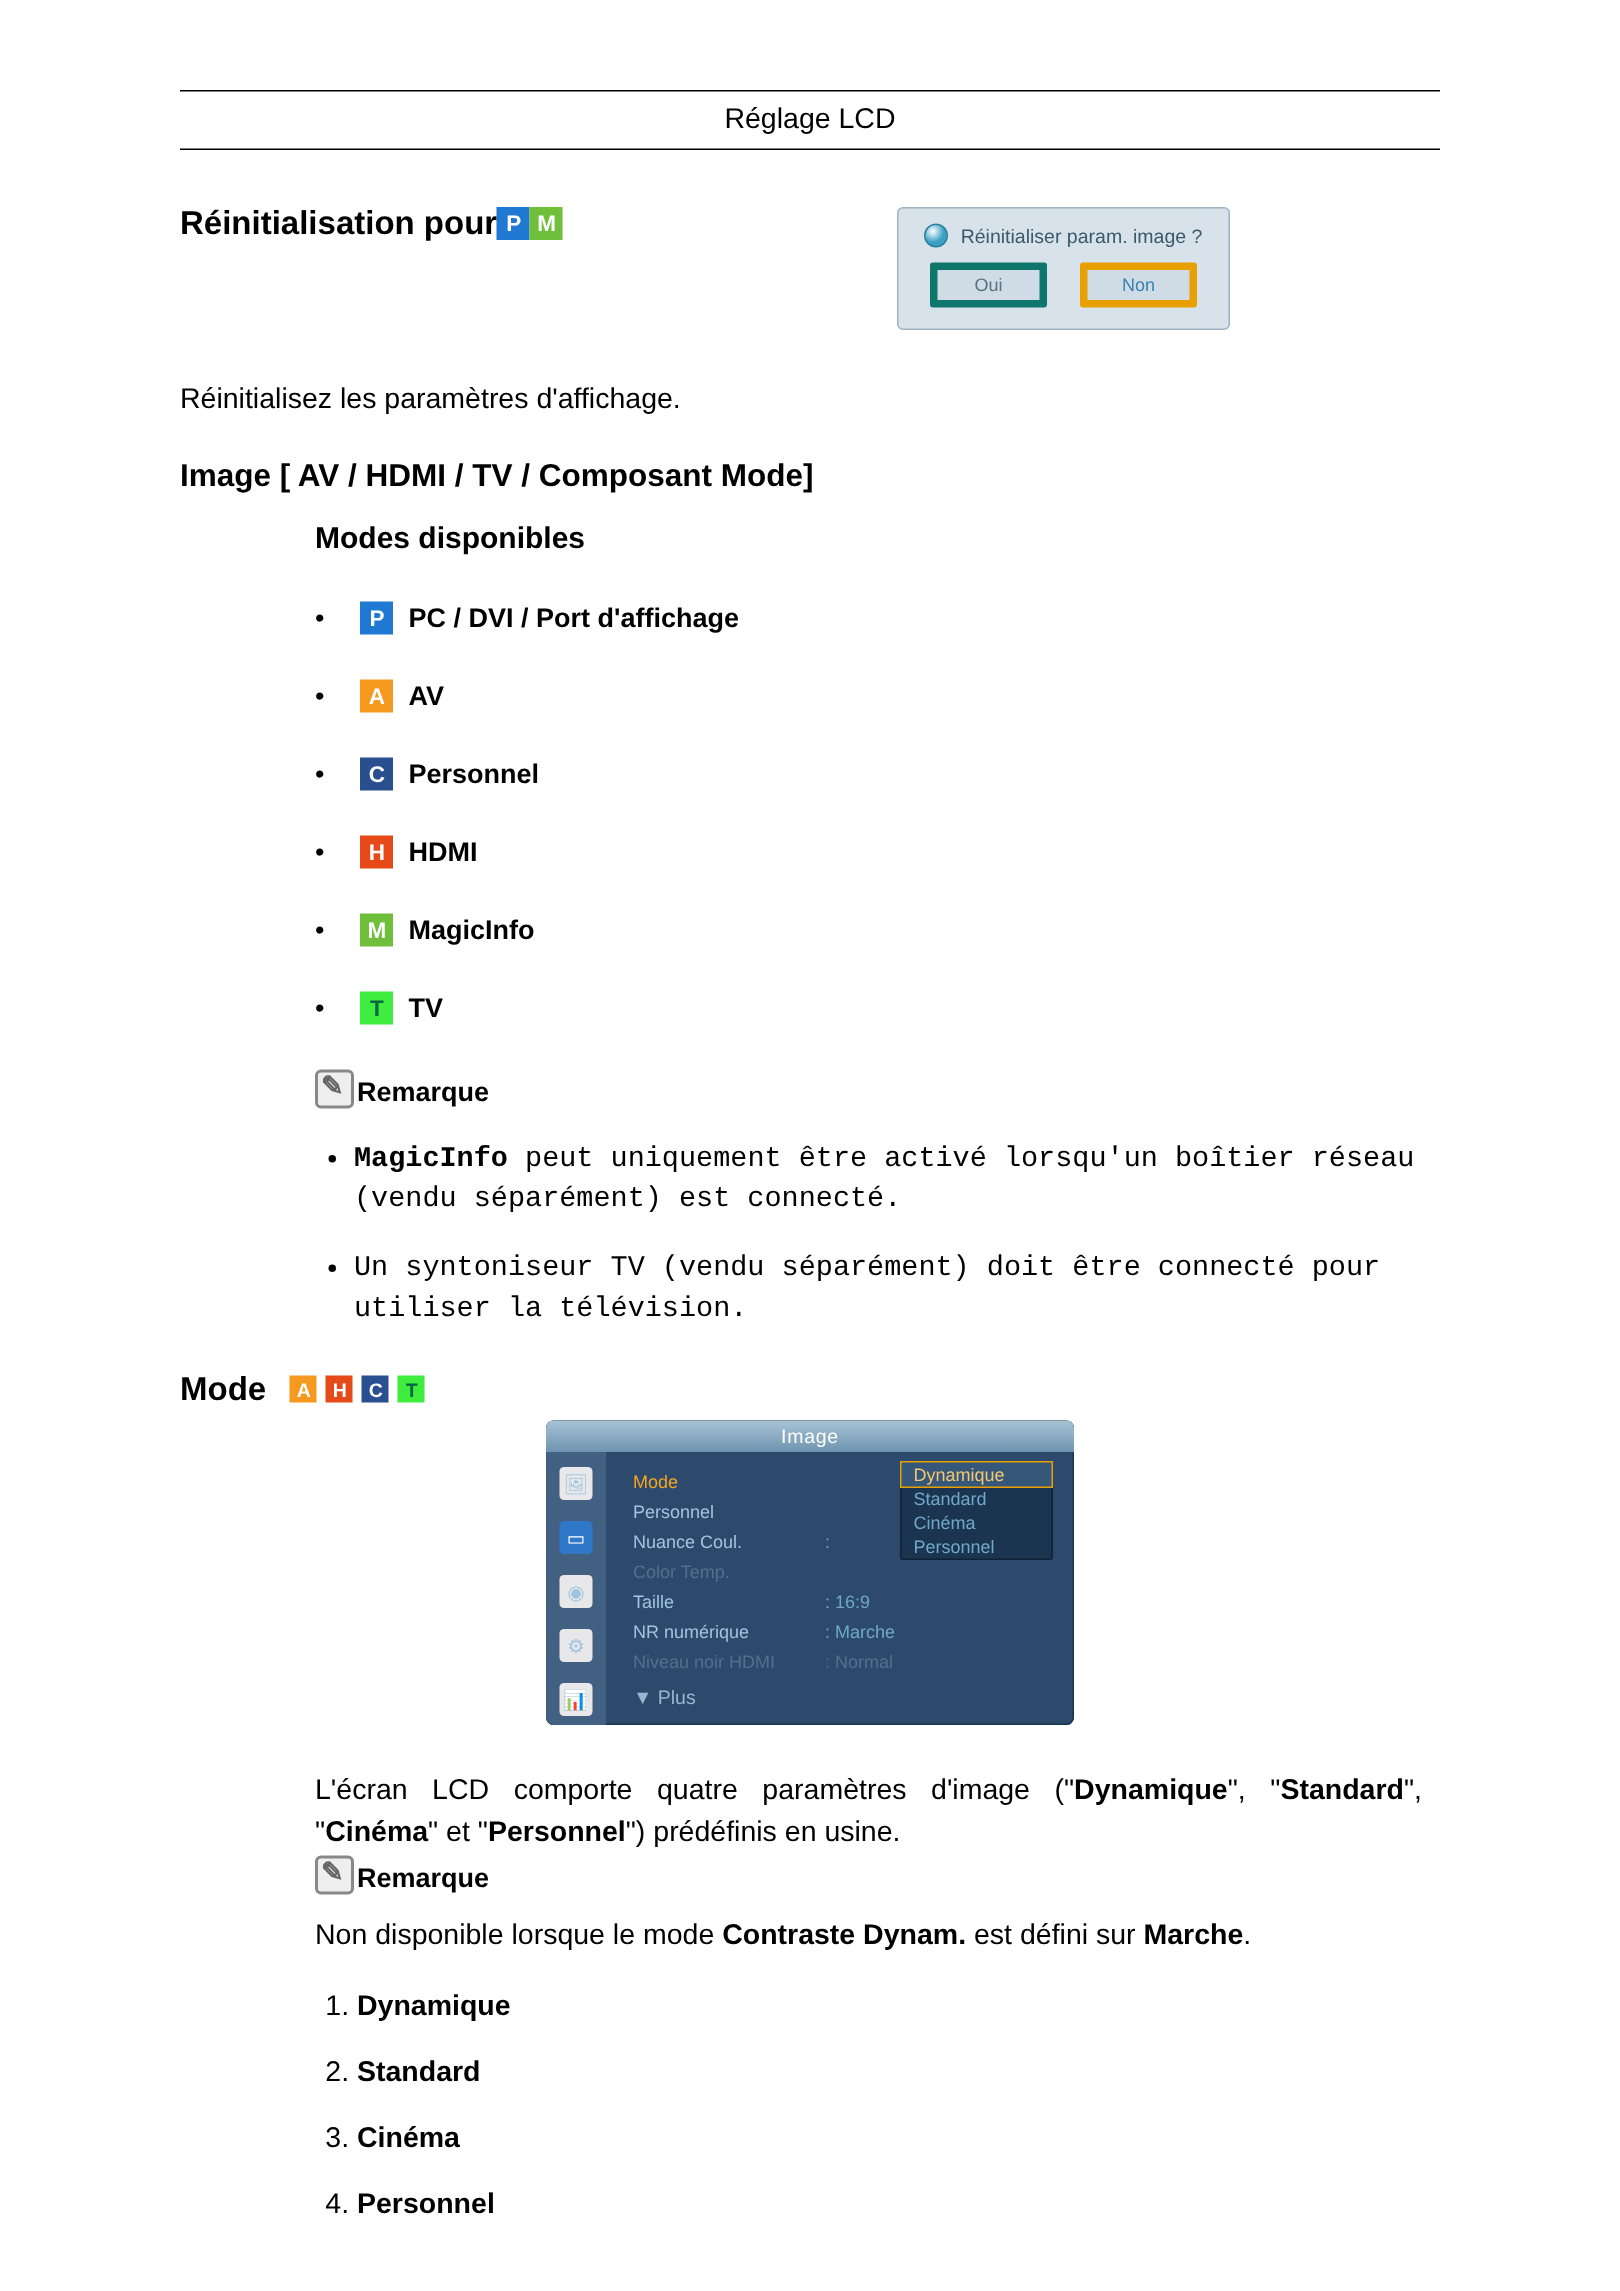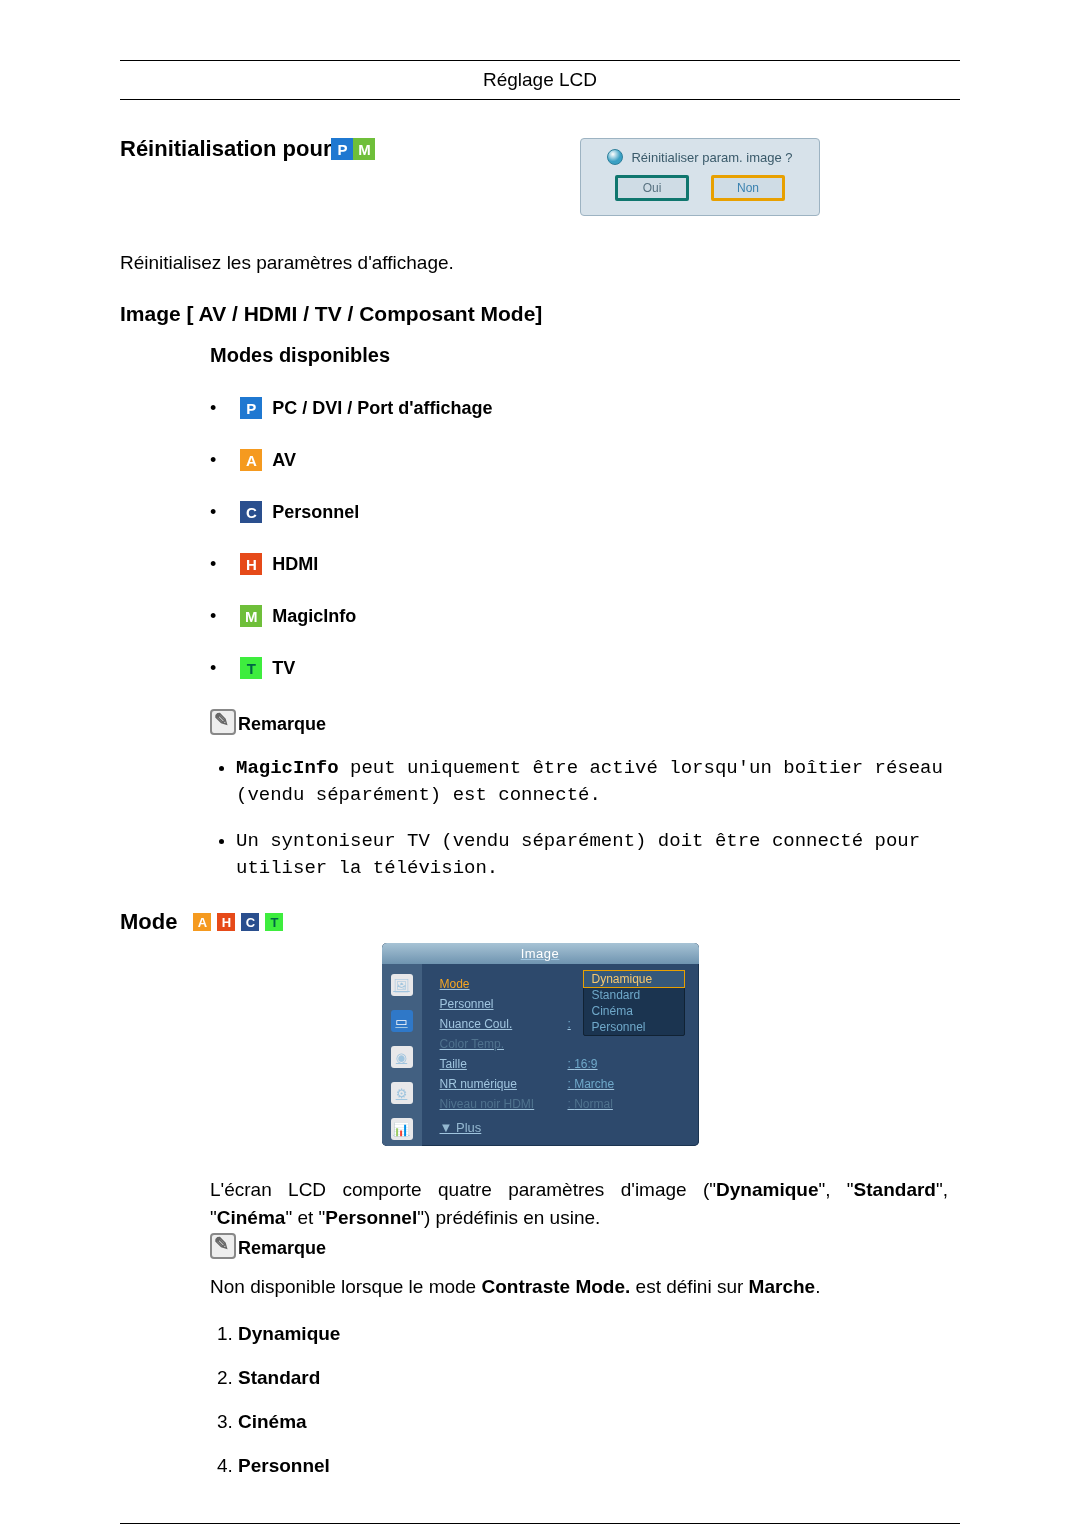--- a/index.html
+++ b/index.html
@@ -118,21 +118,21 @@
     padding: 0;
   }
   ul.bullet-notes > li {
     font-size: 19px;
     margin: 20px 0;
     line-height: 1.4;
     font-family: Liberation Mono, monospace;
   }
   .bold { font-weight: bold; }
   .reset-dialog {
-    width: 240px;
+    width: 222px;
     margin: 6px auto 20px auto;
     background: #d7e2ea;
     border: 1px solid #9db3c2;
     border-radius: 4px;
     padding: 10px 14px 14px 14px;
     box-sizing: border-box;
   }
   .reset-q {
     display: flex;
     align-items: center;
@@ -150,21 +150,21 @@
     box-sizing: border-box;
   }
   .reset-buttons {
     display: flex;
     justify-content: center;
     gap: 22px;
   }
   .reset-btn {
     width: 68px;
     height: 20px;
-    border: 3px solid #0f766e;
+    border: 5px solid #0f766e;
     background: #cfdce5;
     color: #587280;
     font-size: 12px;
     display: flex; align-items: center; justify-content: center;
     border-radius: 2px;
   }
   .reset-btn.sel {
     border-color: #e8a000;
     color: #3a82b0;
   }
@@ -174,29 +174,28 @@
     gap: 6px;
     font-size: 22px;
     font-weight: bold;
     margin-top: 28px;
   }
   .badge-sm {
     width: 18px; height: 18px; font-size: 13px;
   }
   
   .osd {
-    width: 317px;
+    width: 352px;
     margin: 8px auto 30px auto;
     border-radius: 5px;
     overflow: hidden;
     background: #2d496c;
     font-size: 12px;
     color: #a0c5df;
     box-shadow: inset 0 0 0 1px #1b3450;
-    text-decoration: underline;
   }
   .osd-title {
     background: linear-gradient(#a7c3d5, #6f94b0);
     color: #fff;
     text-align: center;
     font-size: 13px;
     padding: 3px 0;
     letter-spacing: 0.5px;
   }
   .osd-body {
@@ -431,21 +430,21 @@
   <div class="para-block">
     <span>L'écran LCD comporte quatre paramètres d'image ("</span><span class="bold">Dynamique</span><span>", "</span><span class="bold">Standard</span><span>", "</span><span class="bold">Cinéma</span><span>" et "</span><span class="bold">Personnel</span><span>") prédéfinis en usine.</span>
   </div>
 
   <div class="note-inline">
     <span class="note-icon"></span>
     <span>Remarque</span>
   </div>
 
   <div class="para-block">
-    <span>Non disponible lorsque le mode </span><span class="bold">Contraste Mode.</span><span> est défini sur </span><span class="bold">Marche</span><span>.</span>
+    <span>Non disponible lorsque le mode </span><span class="bold">Contraste Dynam.</span><span> est défini sur </span><span class="bold">Marche</span><span>.</span>
   </div>
 
   <ol class="mode-list">
     <li><span>Dynamique</span></li>
     <li><span>Standard</span></li>
     <li><span>Cinéma</span></li>
     <li><span>Personnel</span></li>
   </ol>
 
   <div class="footer-rule"></div>

